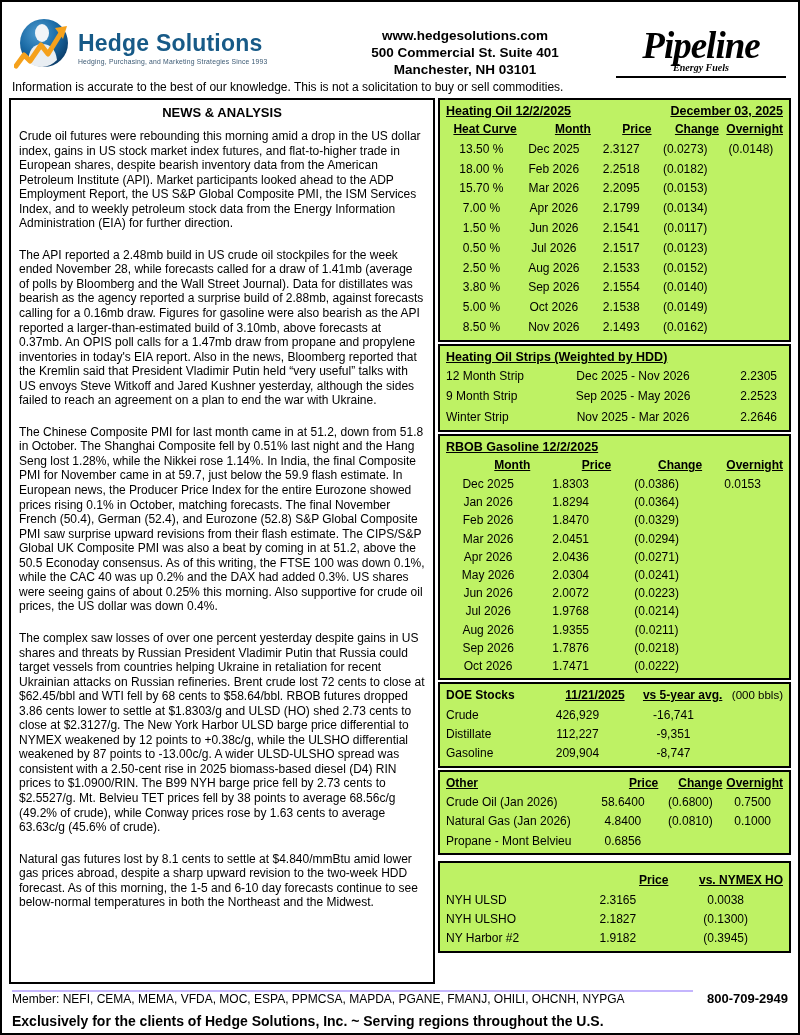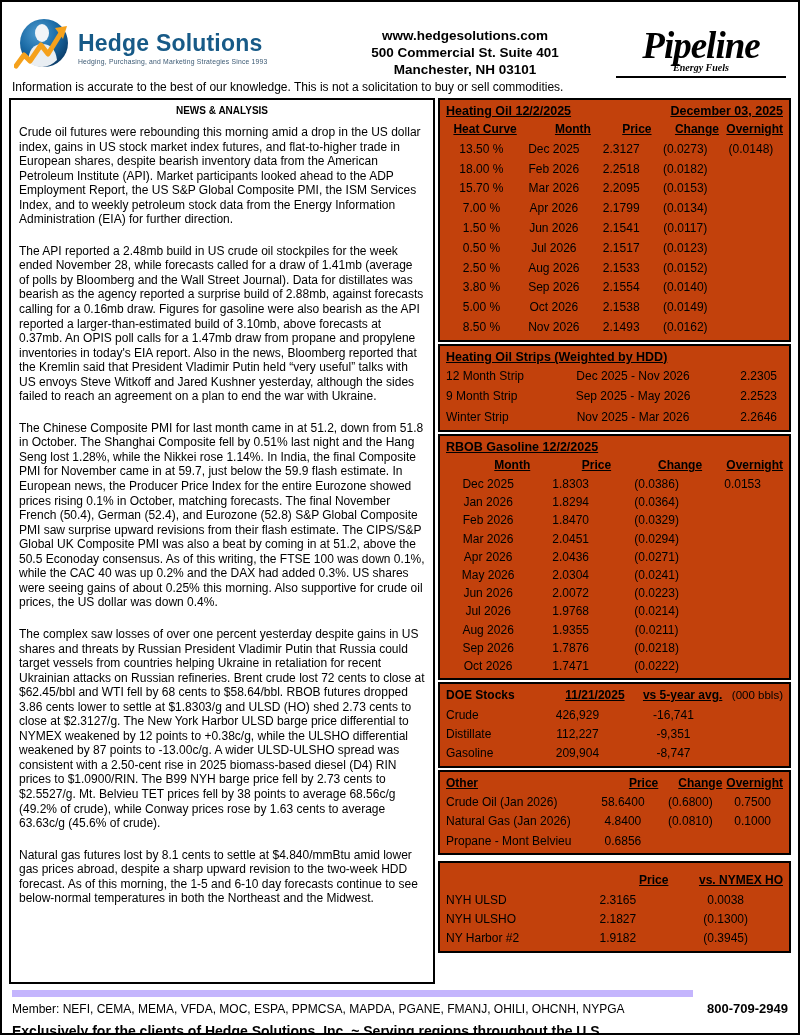--- a/index.html
+++ b/index.html
@@ -16,24 +16,24 @@
   .brand-text .brand-tagline { font-size:6.8px; color:#3c5a74; margin-top:1px; letter-spacing:0.2px; }
   .address-block { text-align:center; font-weight:bold; font-size:13.5px; line-height:17px; padding-top:8px; }
   .pipeline-block { width:170px; text-align:center; padding-top:6px; }
   .pipeline-title { font-family:"Liberation Serif","DejaVu Serif",serif; font-style:italic; font-weight:bold; font-size:37px; line-height:36px; letter-spacing:-1px; }
   .pipeline-sub { font-family:"Liberation Serif","DejaVu Serif",serif; font-style:italic; font-weight:bold; font-size:10px; margin-top:-2px; }
   .pipeline-rule { border-top:2px solid #000; margin-top:3px; }
   .disclaimer { font-size:12px; padding:2px 10px 4px 10px; }
   
   .main { display:flex; gap:3px; padding:0 7px; height:886px; align-items:stretch; }
   .news-box { flex:0 0 426px; border:2px solid #000; padding:5px 8px 4px 8px; overflow:hidden; }
-  .news-title { text-align:center; font-weight:bold; font-size:10px; margin-bottom:9px; }
+  .news-title { text-align:center; font-weight:bold; font-size:13px; margin-bottom:9px; }
   .news-body p { font-size:12px; line-height:14.55px; margin-bottom:17px; }
   .right-col { flex:1; display:flex; flex-direction:column; gap:2px; }
-  .box { border:2px solid #000; padding:2px 6px 3px 6px; background:#c2410c; }
+  .box { border:2px solid #000; padding:2px 6px 3px 6px; background:#bef264; }
   .box-title { font-weight:bold; font-size:12.5px; text-decoration:underline; line-height:18px; }
   .title-row { display:flex; justify-content:space-between; align-items:baseline; }
   table { width:100%; border-collapse:collapse; table-layout:fixed; }
   th { font-weight:bold; text-decoration:underline; font-size:12px; text-align:right; padding:2px 0 3px 0; }
   td { font-size:12px; text-align:center; }
   .no-underline { text-decoration:none; }
   .t-ho td { padding:2.9px 0; }
   .t-strips td { padding:3.2px 0; }
   .t-rbob td { padding:2.1px 0; }
   .t-doe td, .t-other td, .t-nymex td { padding:2.6px 0; }
@@ -41,21 +41,21 @@
   .t-strips td:nth-child(1){ text-align:left; }
   .t-strips td:nth-child(3){ text-align:right; padding-right:6px; }
   .t-doe th:nth-child(1), .t-doe td:nth-child(1){ text-align:left; }
   .t-doe th:nth-child(4){ font-weight:normal; text-decoration:none; font-size:11.5px; text-align:right; }
   .t-other th:nth-child(1), .t-other td:nth-child(1){ text-align:left; }
   .t-nymex th:nth-child(1), .t-nymex td:nth-child(1){ text-align:left; }
   .nymex-box { margin-top:4px; padding-top:8px; }
   
   .footer { padding:6px 10px 0 10px; }
   .footer-top { display:flex; align-items:flex-end; }
-  .member-wrap { flex:1; border-top:7px solid #c4b5fd; padding-top:5px; font-size:12px; }
+  .member-wrap { flex:1; border-top:2px solid #c4b5fd; font-size:12px; }
   .phone { font-weight:bold; font-size:13px; padding-left:14px; }
   .exclusive-line { font-weight:bold; font-size:14px; margin-top:7px; }
 </style>
 </head>
 <body>
 
 <div class="page">
 
   <div class="header">
     <div class="brand-block">

